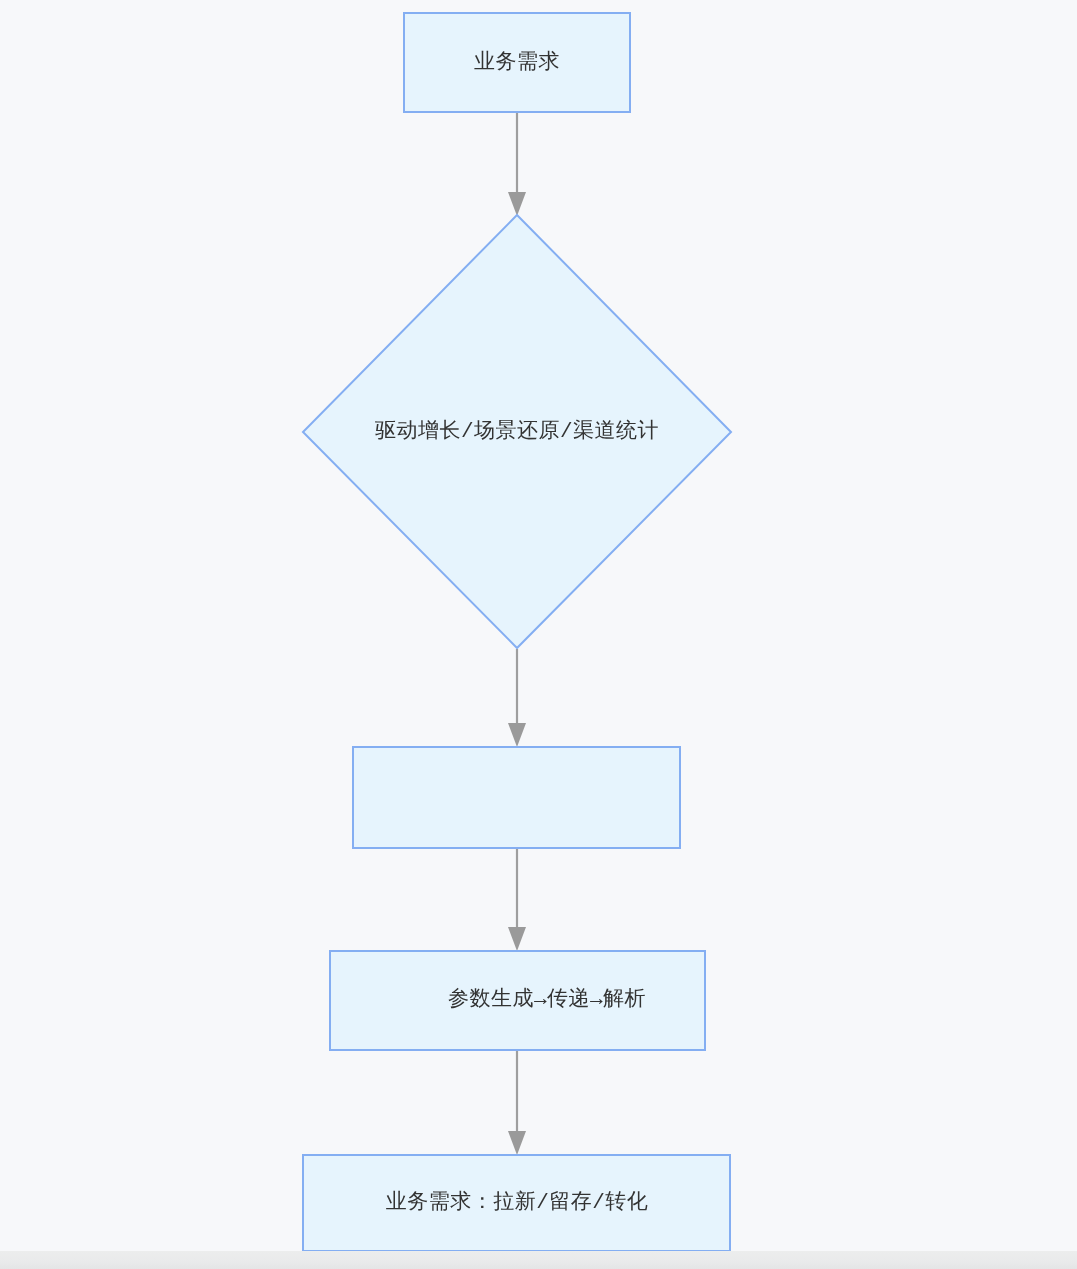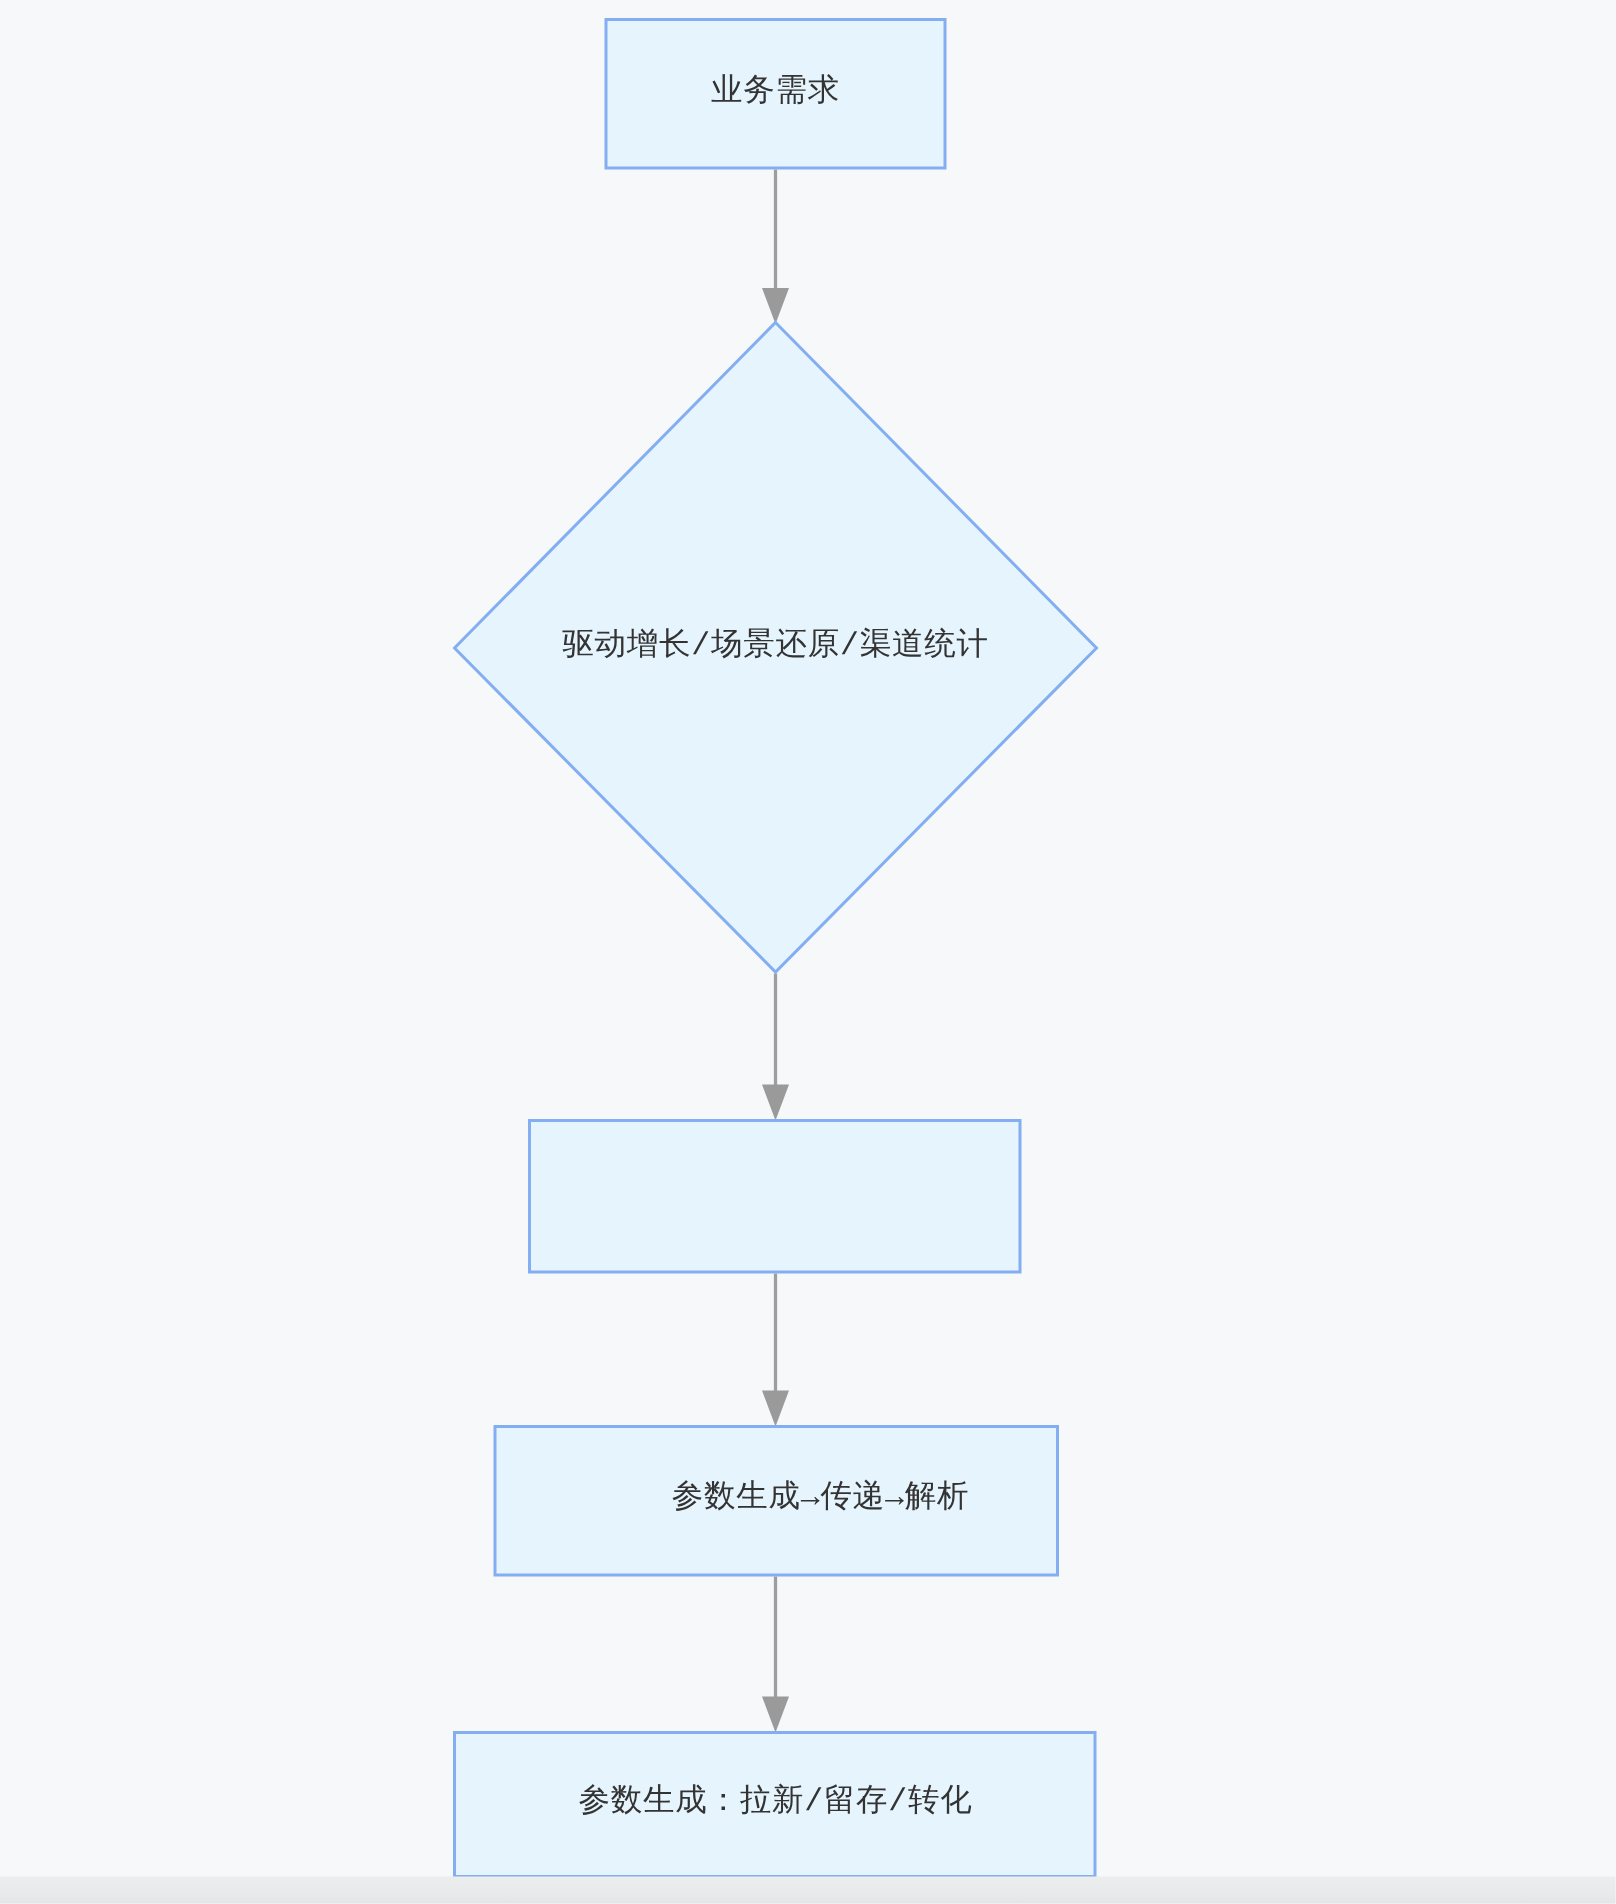--- a/index.html
+++ b/index.html
@@ -104,16 +104,16 @@
     <rect class="node-shape" x="303" y="1155" width="427" height="96"></rect>
   </svg>
 
   <div class="node-label" style="left:517px; top:63px;">业务需求</div>
 
   <div class="node-label" style="left:517px; top:432px;">驱动增长/场景还原/渠道统计</div>
 
 
   <div class="node-label" style="left:517px; top:1000px;margin-left:30px;">参数生成→传递→解析</div>
 
-  <div class="node-label" style="left:517px; top:1203px;">参数生成：拉新/留存/转化</div>
+  <div class="node-label" style="left:517px; top:1203px;">业务需求：拉新/留存/转化</div>
 
   <div class="page-bottom-band"></div>
 </div>
 
 </body></html>

